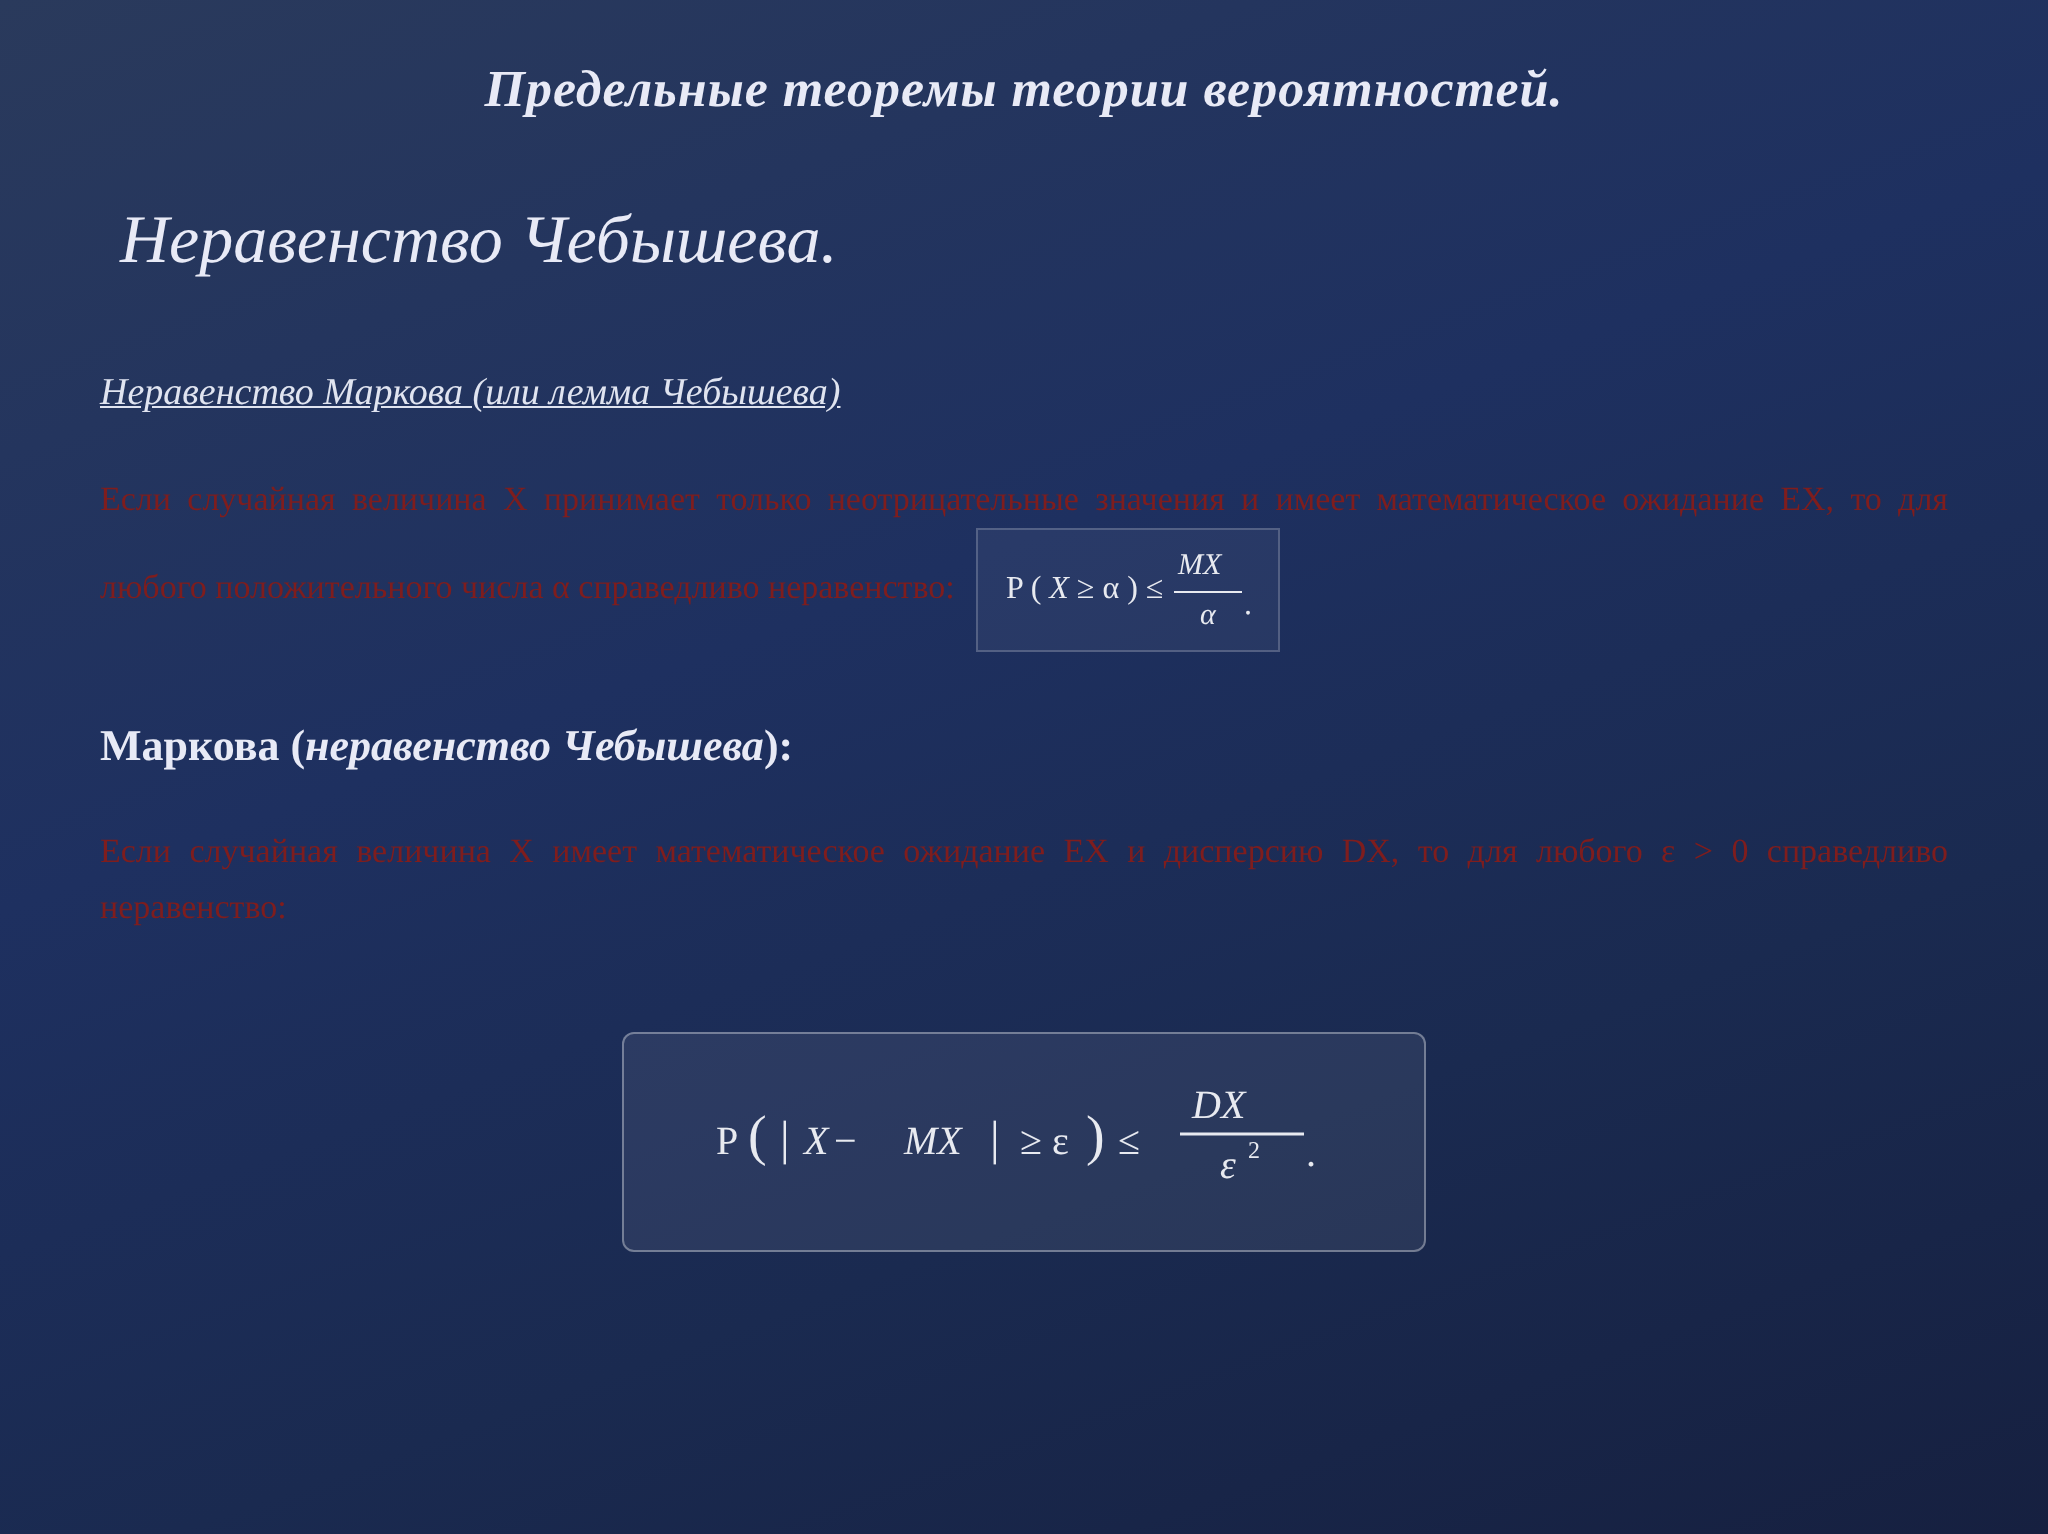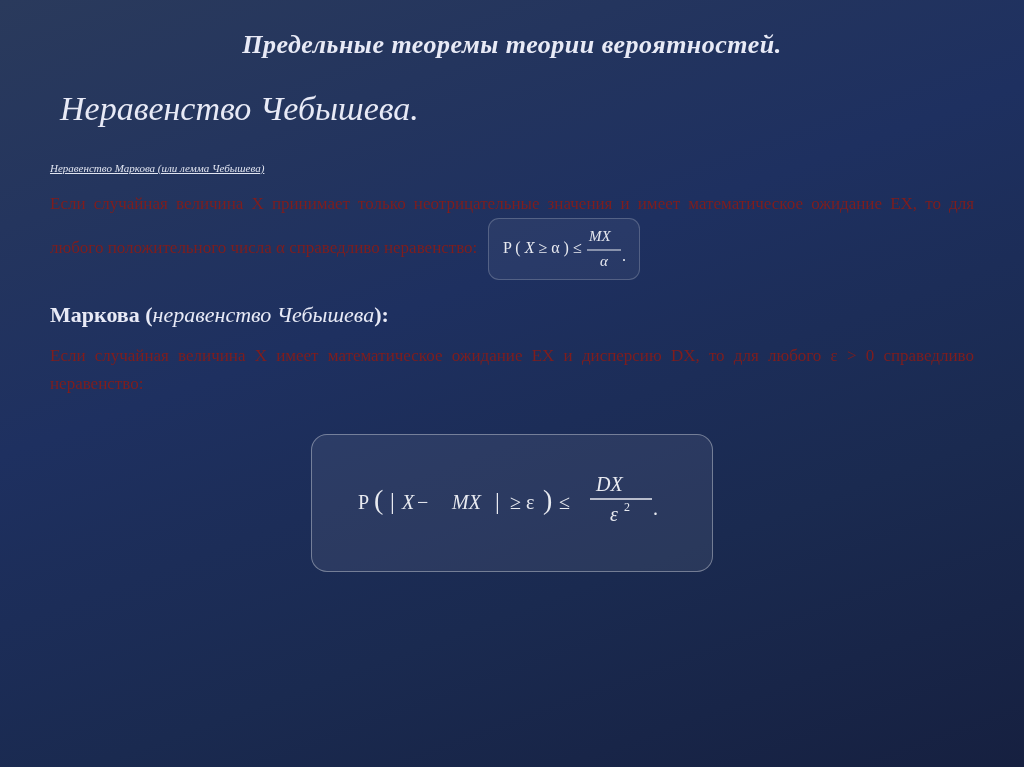--- a/index.html
+++ b/index.html
@@ -13,21 +13,21 @@
       overflow: hidden;
       position: relative;
     }
 
     .page-container {
       width: 100%;
       height: 100%;
       padding: 30px 50px 30px 50px;
       display: flex;
       flex-direction: column;
-      gap: 0;
+      gap: 12px;
     }
 
     .main-title {
       text-align: center;
       font-size: 26px;
       font-weight: bold;
       font-style: italic;
       color: #e8eaf6;
       margin-bottom: 30px;
       letter-spacing: 0.5px;
@@ -36,73 +36,73 @@
     .section-title {
       font-size: 34px;
       font-weight: normal;
       font-style: italic;
       color: #e8eaf6;
       margin-bottom: 34px;
       margin-left: 10px;
     }
 
     .subtitle-underline {
-      font-size: 11px;
+      font-size: 19px;
       font-style: italic;
       text-decoration: underline;
       color: #e0e4f0;
       margin-bottom: 16px;
     }
 
     .paragraph {
       font-size: 17px;
       line-height: 1.65;
       text-align: justify;
       color: #7f1d1d;
       margin-bottom: 18px;
     }
 
     .inline-formula {
       display: inline-block;
       vertical-align: middle;
       background: rgba(255,255,255,0.05);
       border: 1px solid rgba(255,255,255,0.2);
       padding: 4px 10px;
-      border-radius: 11px;
+      border-radius: 0;
       margin-left: 6px;
     }
 
     .inline-formula svg {
       display: block;
     }
 
     .theorem-title {
       font-size: 22px;
       font-weight: bold;
       color: #e8eaf6;
       margin-bottom: 14px;
       margin-top: 4px;
     }
 
     .theorem-title em {
       font-style: italic;
-      font-weight: normal;
+      font-weight: bold;
     }
 
     .block-formula-wrapper {
       display: flex;
       justify-content: center;
       margin-top: 18px;
     }
 
     .block-formula {
       background: rgba(255,255,255,0.07);
       border: 1.5px solid rgba(255,255,255,0.35);
-      border-radius: 16px;
-      padding: 28px 40px;
+      border-radius: 6px;
+      padding: 14px 40px;
       display: inline-block;
     }
 
     .block-formula svg {
       display: block;
     }
 
     
   </style>
 </head>

